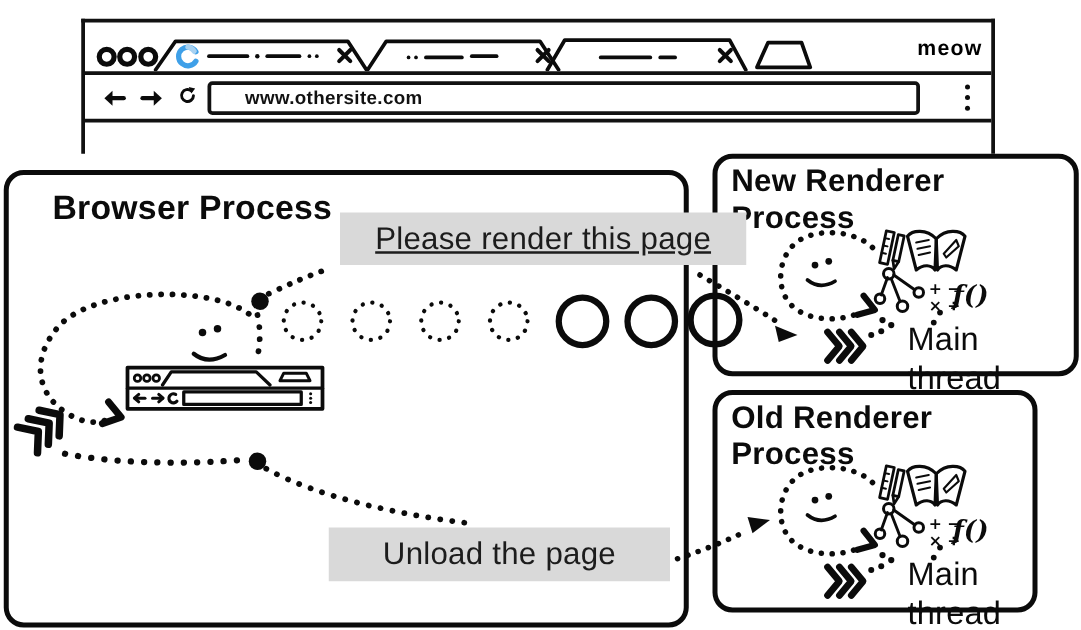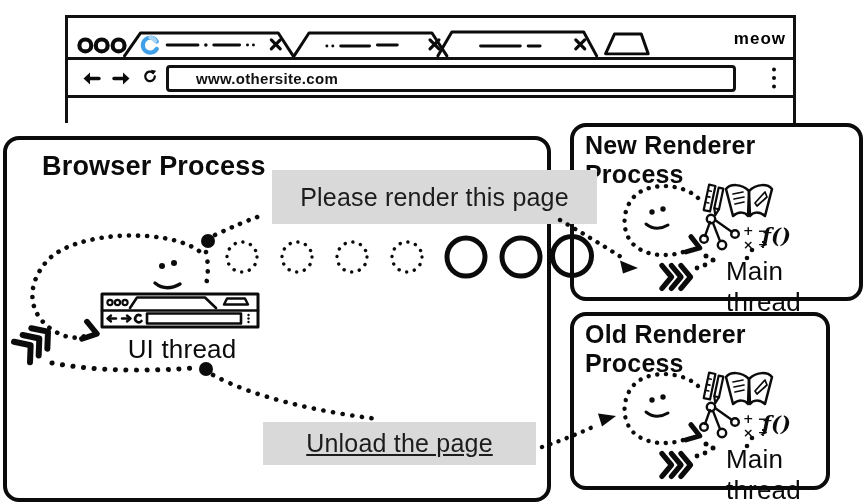--- a/index.html
+++ b/index.html
@@ -22,22 +22,22 @@
   .procbox{border:4px solid #0b0b0b;border-radius:16px;background:#fff;z-index:2;}
   .box-browser{left:3px;top:136px;width:548px;height:366px;}
   .box-new{left:570px;top:123px;width:293px;height:178px;}
   .box-old{left:570px;top:312px;width:260px;height:178px;}
   .title{position:absolute;font-weight:700;color:#0b0b0b;letter-spacing:.2px;}
   .title-browser{left:35px;top:11px;font-size:27px;}
   .title-renderer{left:11px;top:4px;font-size:25px;}
 
   
   .msg{z-index:3;background:#d9d9d9;color:#1c1c1c;font-size:25px;display:flex;align-items:center;justify-content:center;letter-spacing:.2px;}
-  .msg-render{left:272px;top:170px;width:325px;height:54px;}
-  .msg-unload{left:263px;top:422px;width:273px;height:43px;text-decoration:underline;}
+  .msg-render{left:272px;top:170px;width:325px;height:42px;text-decoration:underline;}
+  .msg-unload{left:263px;top:422px;width:273px;height:43px;}
 
   
   .thread{z-index:3;font-size:26px;color:#0b0b0b;letter-spacing:.2px;}
   .t-ui{left:122px;top:334px;width:120px;text-align:center;}
   .t-main-new{left:726px;top:256px;width:130px;}
   .t-main-old{left:726px;top:444px;width:130px;}
 
   
   .overlay{position:absolute;left:0;top:0;z-index:5;pointer-events:none;}
   .ink{stroke:#0b0b0b;fill:none;stroke-linecap:round;stroke-linejoin:round;}
@@ -144,21 +144,20 @@
   <div class="abs procbox box-new">
     <div class="title title-renderer">New Renderer Process</div>
   </div>
   <div class="abs procbox box-old">
     <div class="title title-renderer">Old Renderer Process</div>
   </div>
 
   <div class="abs msg msg-render">Please render this page</div>
   <div class="abs msg msg-unload">Unload the page</div>
 
-  <div class="abs thread t-ui">UI thread</div>
   <div class="abs thread t-main-new">Main thread</div>
   <div class="abs thread t-main-old">Main thread</div>
 
   <svg class="overlay" width="865" height="504" viewBox="0 0 865 504">
 
     <g>
       <circle cx="242" cy="257" r="15" class="ink" stroke-width="3.4" stroke-dasharray="0.1 7.8" fill="#fff"></circle>
       <circle cx="297" cy="257" r="15" class="ink" stroke-width="3.4" stroke-dasharray="0.1 7.8" fill="#fff"></circle>
       <circle cx="352" cy="257" r="15" class="ink" stroke-width="3.4" stroke-dasharray="0.1 7.8" fill="#fff"></circle>
       <circle cx="407" cy="257" r="15" class="ink" stroke-width="3.4" stroke-dasharray="0.1 7.8" fill="#fff"></circle>

